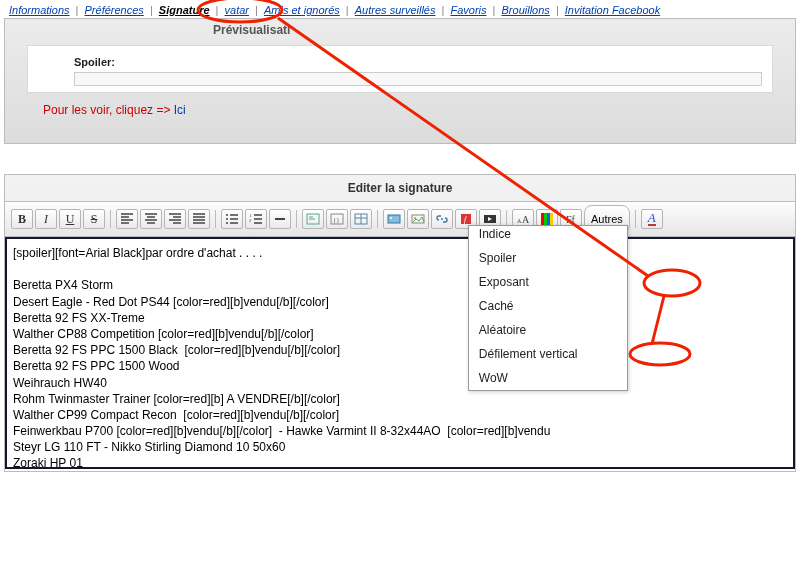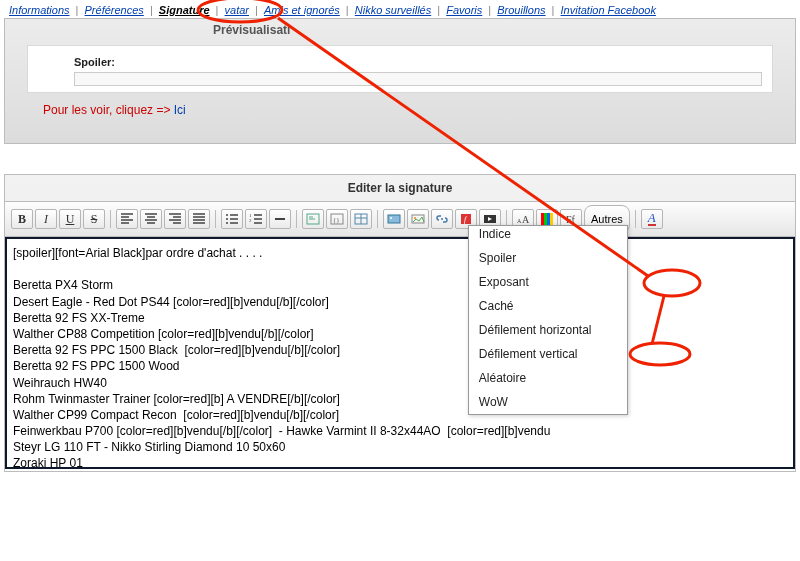--- a/index.html
+++ b/index.html
@@ -174,21 +174,21 @@
 </style>
 </head>
 <body>
 
 <div class="tabs">
   <a>Informations</a><span class="sep"> | </span>
   <a>Préférences</a><span class="sep"> | </span>
   <a class="active">Signature</a><span class="sep"> | </span>
   <a>vatar</a><span class="sep"> | </span>
   <a>Amis et ignorés</a><span class="sep"> | </span>
-  <a>Nikko surveillés</a><span class="sep"> | </span>
+  <a>Autres surveillés</a><span class="sep"> | </span>
   <a>Favoris</a><span class="sep"> | </span>
   <a>Brouillons</a><span class="sep"> | </span>
   <a>Invitation Facebook</a>
 </div>
 
 <div class="panel">
   <div class="panel-head">Prévisualisati</div>
   <div class="panel-body">
     <div class="spoiler-label">Spoiler:</div>
     <div class="spoiler-box"></div>
@@ -321,23 +321,22 @@
           <text x="2" y="11" font-size="10" fill="#444" font-family="Georgia">Ff</text>
         </svg>
     </span>
     <span style="position:relative; display:inline-block;">
       <span class="autres-btn">Autres</span>
       <div class="dropdown">
         <div class="item" style="margin-top:-4px">Indice</div>
         <div class="item">Spoiler</div>
         <div class="item">Exposant</div>
         <div class="item">Caché</div>
-        <div class="item">Défilement horizontal</div>
+        <div class="item">Aléatoire</div>
         <div class="item">Défilement vertical</div>
-        <div class="item">Aléatoire</div>
         <div class="item">WoW</div>
       </div>
     </span>
     <span class="tdiv"></span>
     <span class="tbtn">
         <span class="font-a">A</span>
       </span>
   </div>
   <div class="editor-body">
     <textarea class="editor-textarea" style="">[spoiler][font=Arial Black]par ordre d'achat . . . .

